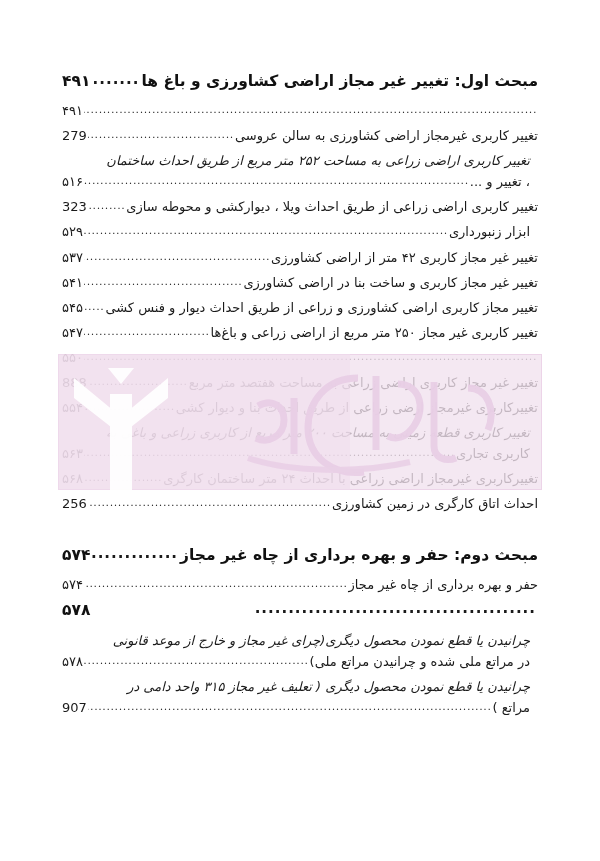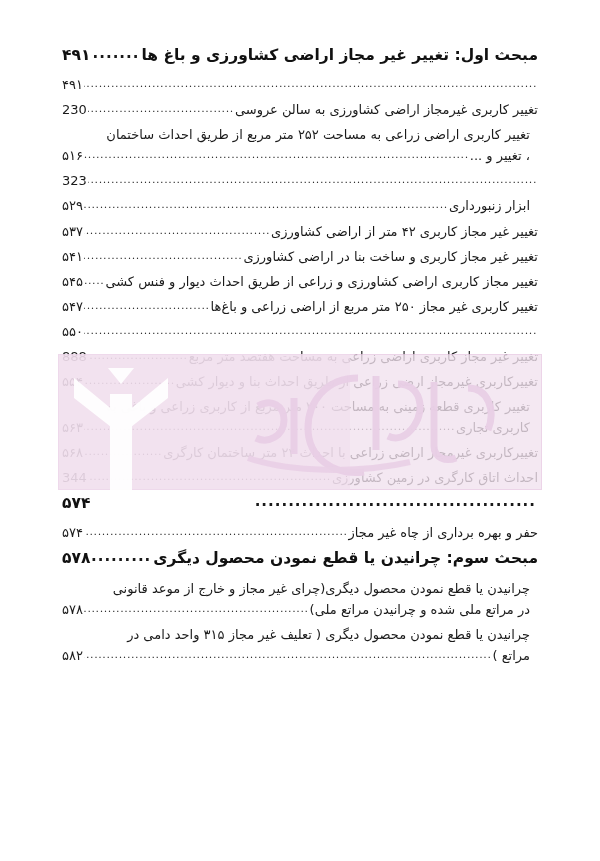--- a/index.html
+++ b/index.html
@@ -72,20 +72,21 @@
     align-items: baseline;
     font-weight: bold;
     font-size: 15.5px;
     line-height: 1.5;
     margin: 0 0 7px 0;
     white-space: nowrap;
   }
   .head-row .h-title {
     flex: 0 0 auto;
     letter-spacing: -0.2px;
+    margin-top: 26px;
   }
   .head-row .h-leader {
     flex: 1 1 auto;
     overflow: hidden;
     white-space: nowrap;
     margin: 0 2px;
     font-weight: bold;
     color: #1a1a1a;
     letter-spacing: 1px;
     font-size: 15px;
@@ -124,20 +125,21 @@
   }
   .entry .e-page {
     flex: 0 0 auto;
   }
 
   
   .entry.wrap .line1 {
     display: block;
     white-space: normal;
     padding-right: 8px;
+    font-style: italic;
   }
   .entry.wrap .line2 {
     display: flex;
     flex-direction: row;
     align-items: baseline;
     white-space: nowrap;
     padding-right: 8px;
   }
 
   .hl {  }
@@ -183,33 +185,34 @@
       <div class="entry">
         <div class="e-inline">
           <span class="e-leader">..................................................................................................................</span>
           <span class="e-page">۴۹۱</span>
         </div>
       </div>
       <div class="entry">
         <div class="e-inline">
           <span class="e-text">تغییر کاربری غیرمجاز اراضی کشاورزی به سالن عروسی</span>
           <span class="e-leader">..................................................................................................................</span>
-          <span class="e-page">230</span>
+          <span class="e-page">279</span>
         </div>
       </div>
       <div class="entry wrap">
         <div class="line1">تغییر کاربری اراضی زراعی به مساحت ۲۵۲ متر مربع از طریق احداث ساختمان</div>
         <div class="line2">
           <span class="e-text">، تغییر و ...</span>
           <span class="e-leader">..................................................................................................................</span>
           <span class="e-page">۵۱۶</span>
         </div>
       </div>
       <div class="entry">
         <div class="e-inline">
+          <span class="e-text">تغییر کاربری اراضی زراعی از طریق احداث ویلا ، دیوارکشی و محوطه سازی</span>
           <span class="e-leader">..................................................................................................................</span>
           <span class="e-page">323</span>
         </div>
       </div>
       <div class="entry wrap">
         <div class="line2">
           <span class="e-text">ابزار زنبورداری</span>
           <span class="e-leader">..................................................................................................................</span>
           <span class="e-page">۵۲۹</span>
         </div>
@@ -274,50 +277,50 @@
         <div class="e-inline">
           <span class="e-text">تغییرکاربری غیرمجاز اراضی زراعی با احداث ۲۴ متر ساختمان کارگری</span>
           <span class="e-leader">..................................................................................................................</span>
           <span class="e-page">۵۶۸</span>
         </div>
       </div>
       <div class="entry">
         <div class="e-inline">
           <span class="e-text">احداث اتاق کارگری در زمین کشاورزی</span>
           <span class="e-leader">..................................................................................................................</span>
-          <span class="e-page">344</span>
+          <span class="e-page">256</span>
+        </div>
+      </div>
+      <div class="head-row">
+        <span class="h-title">مبحث دوم: حفر و بهره برداری از چاه غیر مجاز</span>
+        <span class="h-leader">..........................................</span>
+        <span class="h-page">۵۷۴</span>
+      </div>
+      <div class="entry">
+        <div class="e-inline">
+          <span class="e-text">حفر و بهره برداری از چاه غیر مجاز</span>
+          <span class="e-leader">..................................................................................................................</span>
+          <span class="e-page">۵۷۴</span>
         </div>
       </div>
       <div class="head-row">
         <span class="h-leader">..........................................</span>
-        <span class="h-page">۵۷۴</span>
-      </div>
-      <div class="entry">
-        <div class="e-inline">
-          <span class="e-text">حفر و بهره برداری از چاه غیر مجاز</span>
-          <span class="e-leader">..................................................................................................................</span>
-          <span class="e-page">۵۷۴</span>
-        </div>
-      </div>
-      <div class="head-row">
-        <span class="h-title">مبحث سوم: چرانیدن یا قطع نمودن محصول دیگری</span>
-        <span class="h-leader">..........................................</span>
         <span class="h-page">۵۷۸</span>
       </div>
       <div class="entry wrap">
         <div class="line1">چرانیدن یا قطع نمودن محصول دیگری(چرای غیر مجاز و خارج از موعد قانونی</div>
         <div class="line2">
           <span class="e-text">در مراتع ملی شده و چرانیدن مراتع ملی)</span>
           <span class="e-leader">..................................................................................................................</span>
           <span class="e-page">۵۷۸</span>
         </div>
       </div>
       <div class="entry wrap">
         <div class="line1">چرانیدن یا قطع نمودن محصول دیگری ( تعلیف غیر مجاز ۳۱۵ واحد دامی در</div>
         <div class="line2">
           <span class="e-text">مراتع )</span>
           <span class="e-leader">..................................................................................................................</span>
-          <span class="e-page">۵۸۲</span>
+          <span class="e-page">907</span>
         </div>
       </div>
     </div>
 
 </div>
 
 </body></html>

